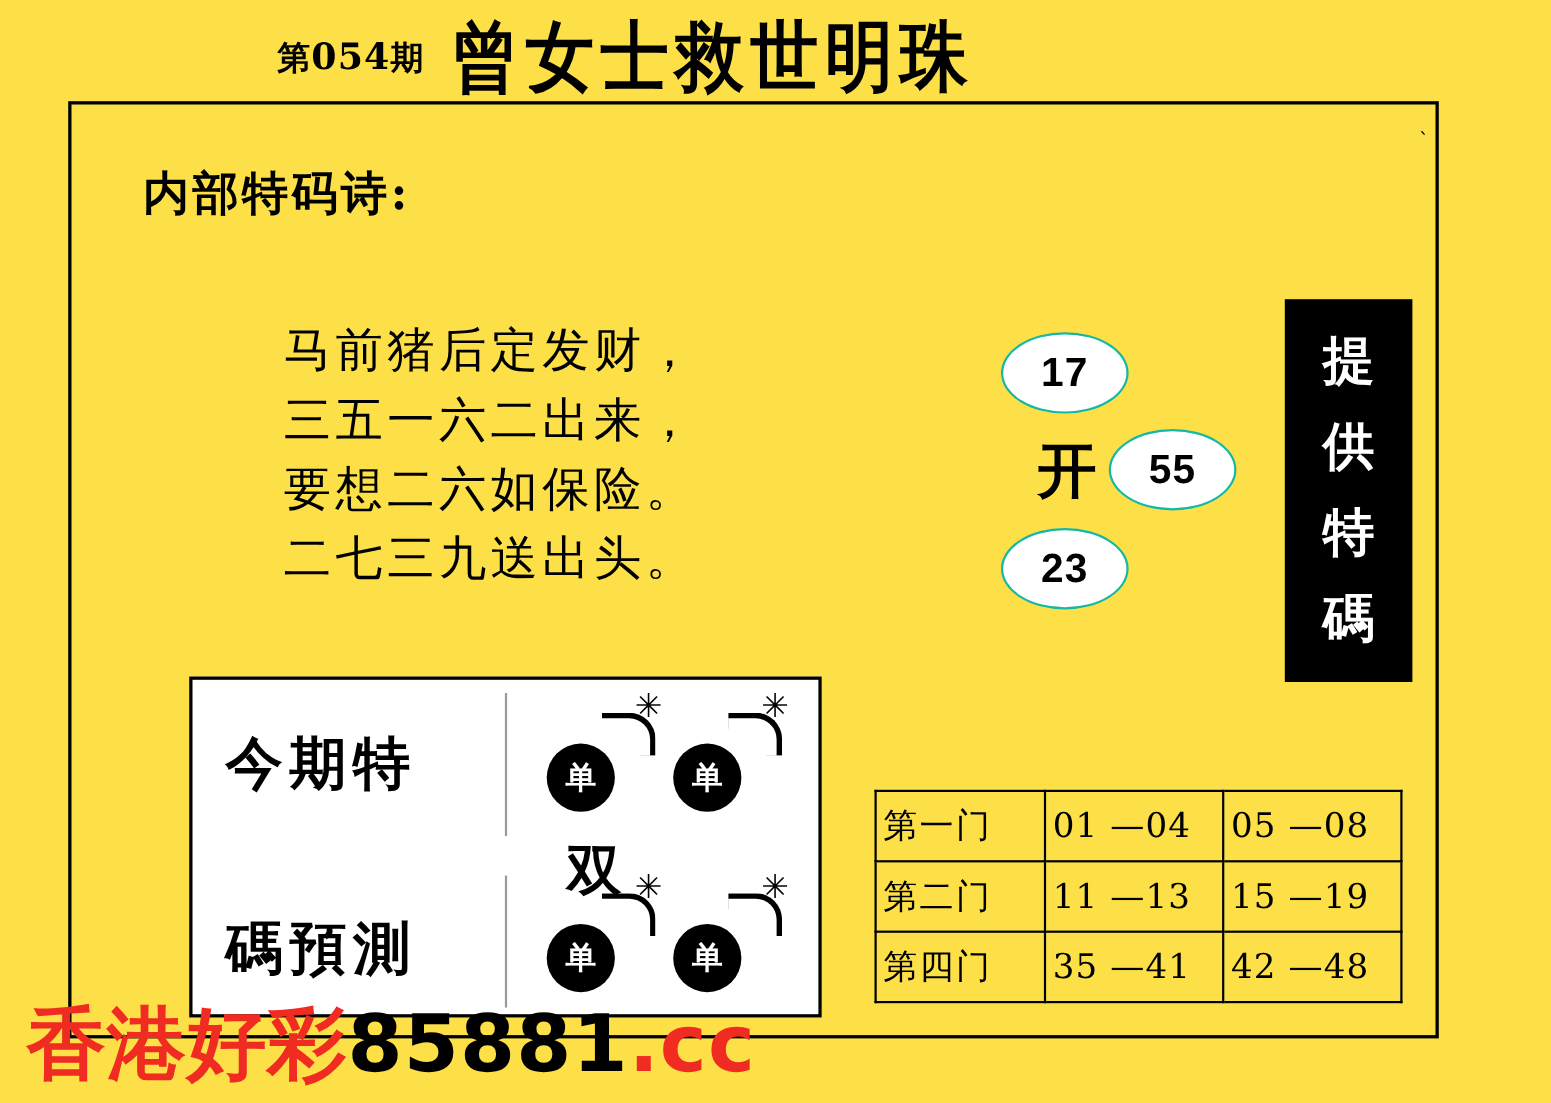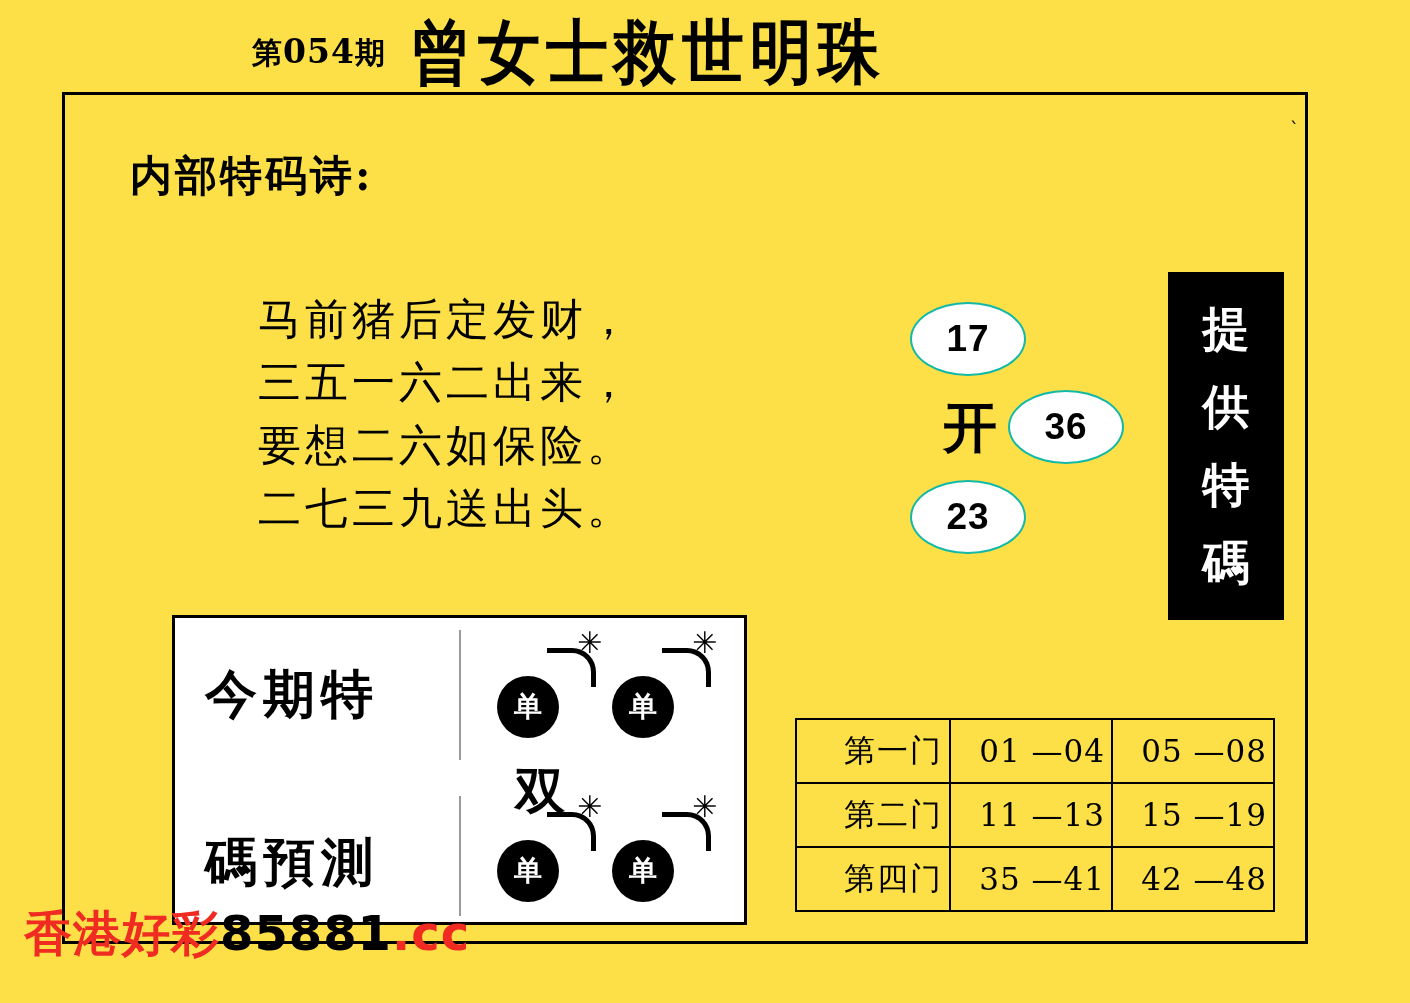--- a/index.html
+++ b/index.html
@@ -226,21 +226,21 @@
   .gate-table {
     position: absolute;
     left: 795px;
     top: 718px;
     border-collapse: collapse;
   }
   .gate-table td {
     border: 2px solid #000;
     font-size: 31px;
     font-family: "DejaVu Serif", "Liberation Serif", serif;
-    text-align: right;
+    text-align: left;
     padding: 10px 6px;
     white-space: nowrap;
   }
   .gate-table td.gname { width: 140px; letter-spacing: 2px; }
   .gate-table td.grange { width: 148px; letter-spacing: 1px; }
 
   
   .footer-note {
     position: absolute;
     left: 0;
@@ -251,21 +251,21 @@
     font-family: "DejaVu Serif", "Liberation Serif", serif;
     letter-spacing: 1px;
     white-space: nowrap;
   }
 
   
   .watermark {
     position: absolute;
     left: 24px;
     top: 902px;
-    font-size: 48px;
+    font-size: 72px;
     font-weight: bold;
     font-family: "DejaVu Sans", "Liberation Sans", sans-serif;
     white-space: nowrap;
     letter-spacing: 1px;
   }
   .watermark .wm-cn { color: #f02b22; }
   .watermark .wm-num { color: #000; }
   .watermark .wm-cc { color: #f02b22; }
 
   
@@ -297,21 +297,21 @@
 
   <div class="poem">
     <div class="line">马前猪后定发财，</div>
     <div class="line">三五一六二出来，</div>
     <div class="line">要想二六如保险。</div>
     <div class="line">二七三九送出头。</div>
   </div>
 
   <div class="cluster">
     <div class="ball ball-top">17</div>
-    <div class="ball ball-right">36</div>
+    <div class="ball ball-right">55</div>
     <div class="ball ball-bottom">23</div>
     <div class="kai">开</div>
   </div>
 
   <div class="banner">
     <span>提</span>
     <span>供</span>
     <span>特</span>
     <span>碼</span>
   </div>

